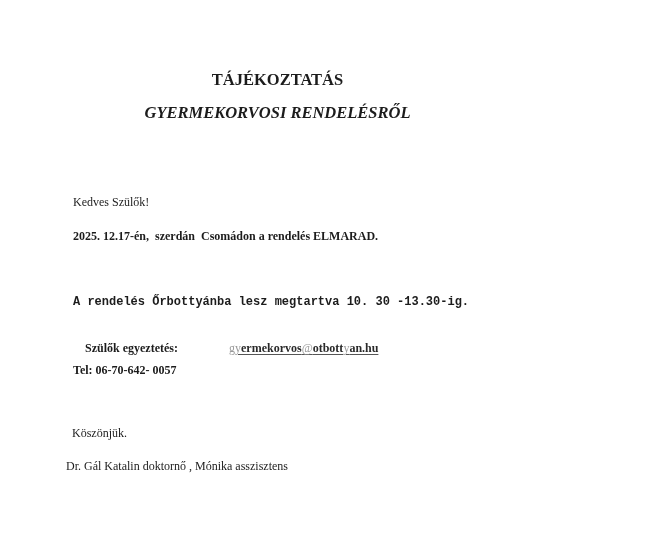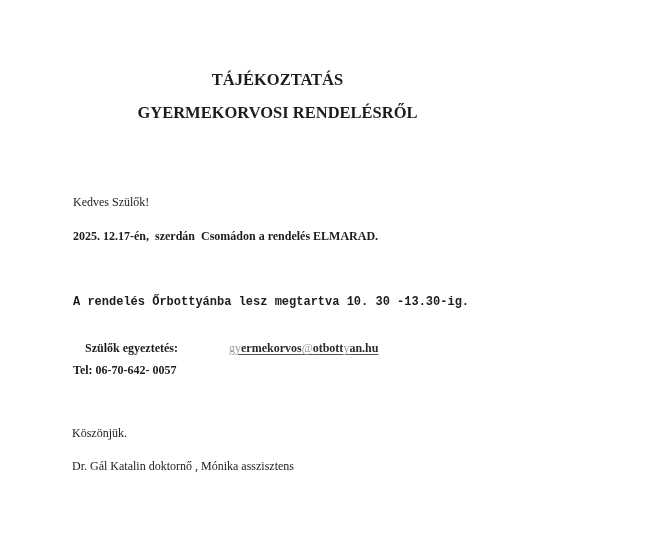--- a/index.html
+++ b/index.html
@@ -47,31 +47,31 @@
       font-weight: normal;
     }
   </style>
 </head>
 <body>
 
 <div>
 
   <div class="line title" style="top:72px;">TÁJÉKOZTATÁS</div>
 
-  <div class="line title" style="top:105px;">GYERMEKORVOSI RENDELÉSRŐL</div>
+  <div class="line title" style="top:105px;font-style:italic;">GYERMEKORVOSI RENDELÉSRŐL</div>
 
   <div class="line regular" style="top:196px; left:73px;">Kedves Szülők!</div>
 
   <div class="line bold" style="top:230px; left:73px; white-space:pre;">2025. 12.17-én,  szerdán  Csomádon a rendelés ELMARAD.</div>
 
   <div class="line bold" style="top:296px; left:73px;font-family:Liberation Mono, monospace;">A rendelés Őrbottyánba lesz megtartva 10. 30 -13.30-ig.</div>
 
   <div class="line bold" style="top:330px; left:73px; white-space:pre;">
     <span>Szülők egyeztetés: </span><span class="email"><span class="faded">gy</span><span>ermekorvos</span><span class="faded">@</span><span>otbott</span><span class="faded">y</span><span>an.hu</span></span>
   </div>
 
   <div class="line bold" style="top:364px; left:73px; white-space:pre;text-align:right;">Tel: 06-70-642- 0057</div>
 
   <div class="line regular" style="top:427px; left:72px;text-align:right;">Köszönjük.</div>
 
-  <div class="line regular" style="top:460px; left:72px;">Dr. Gál Katalin doktornő , Mónika asszisztens</div>
+  <div class="line regular" style="top:460px; left:66px;">Dr. Gál Katalin doktornő , Mónika asszisztens</div>
 
 </div>
 
 </body></html>

